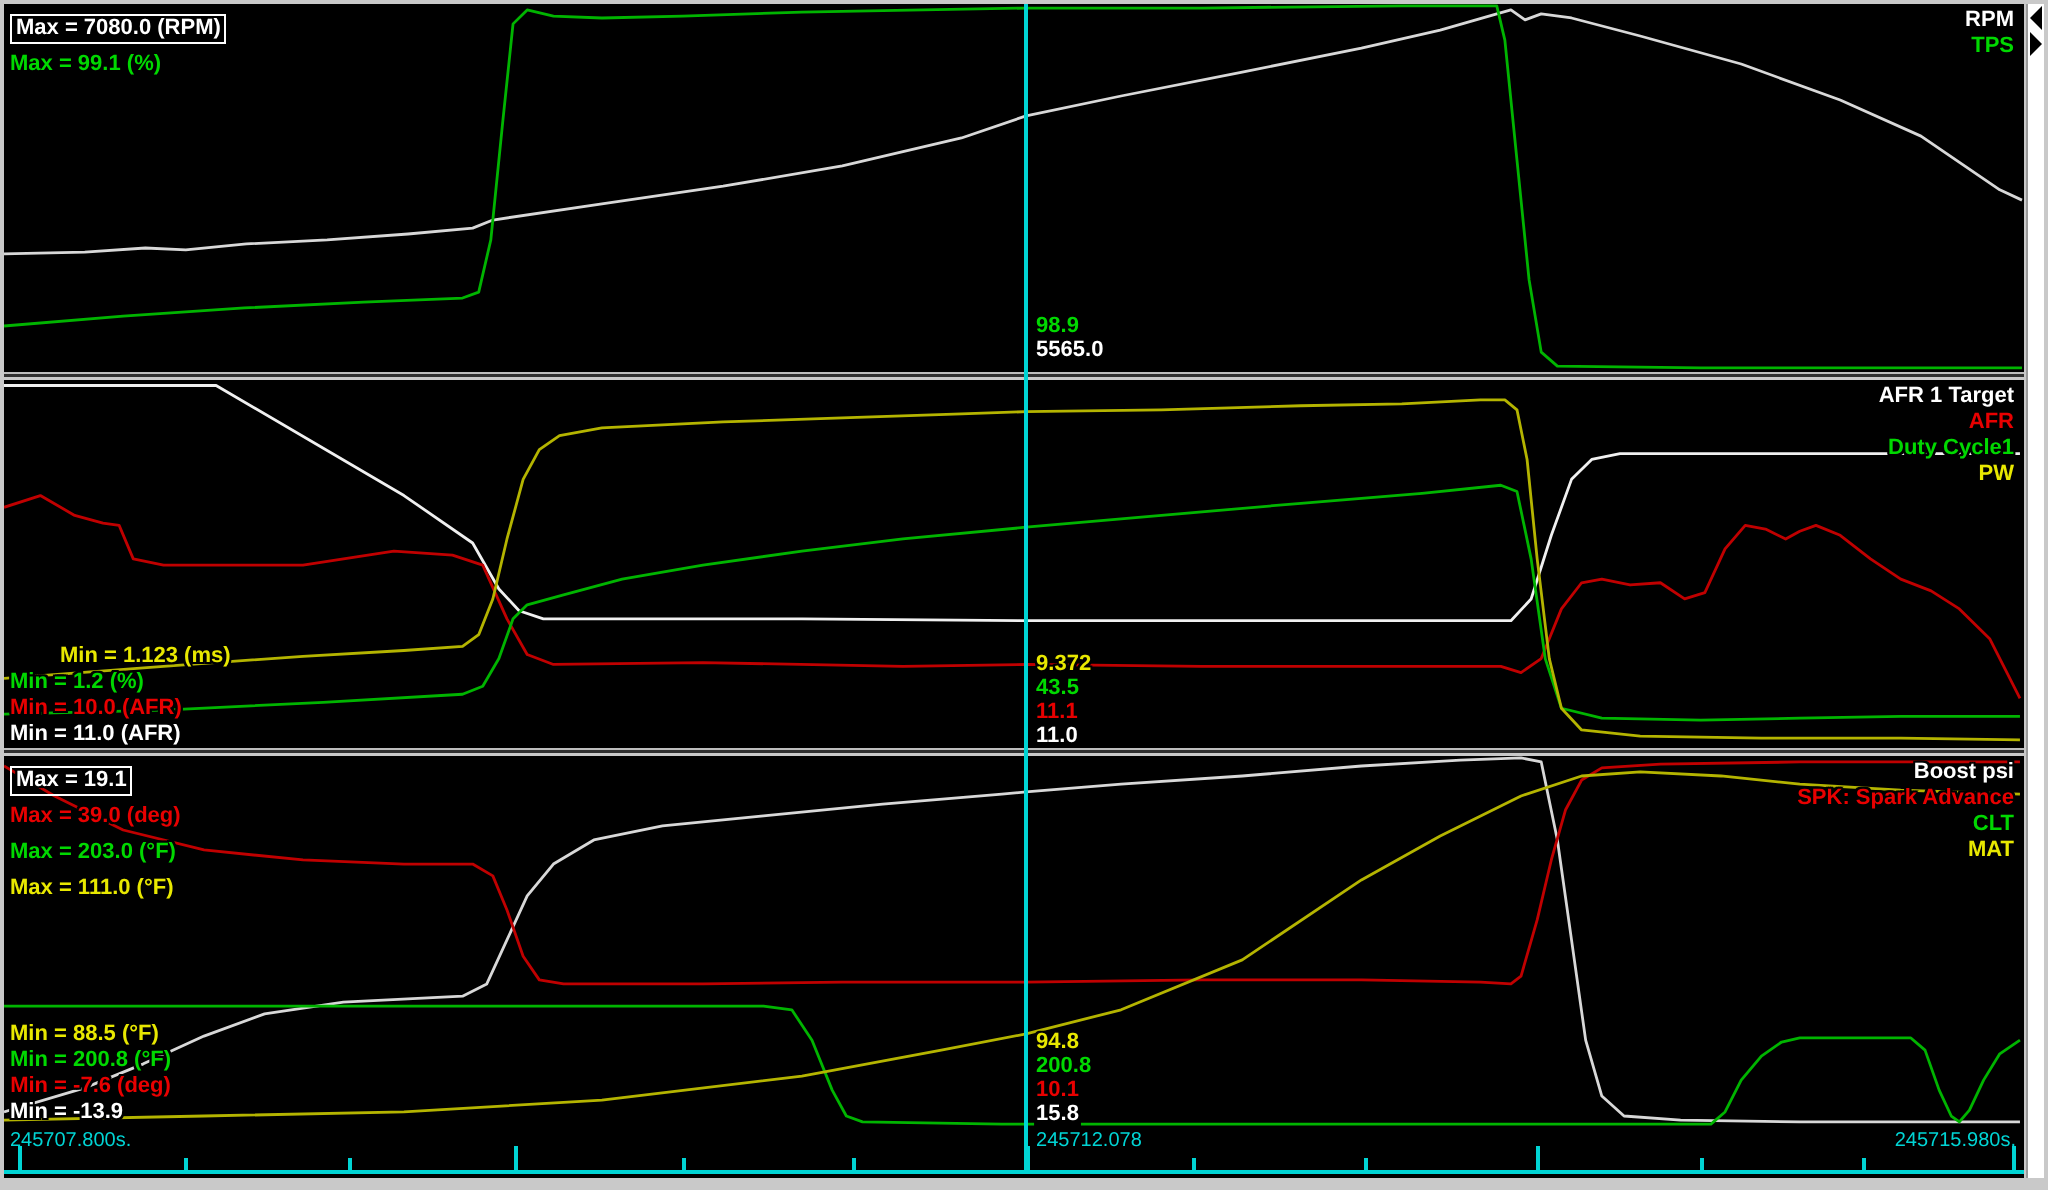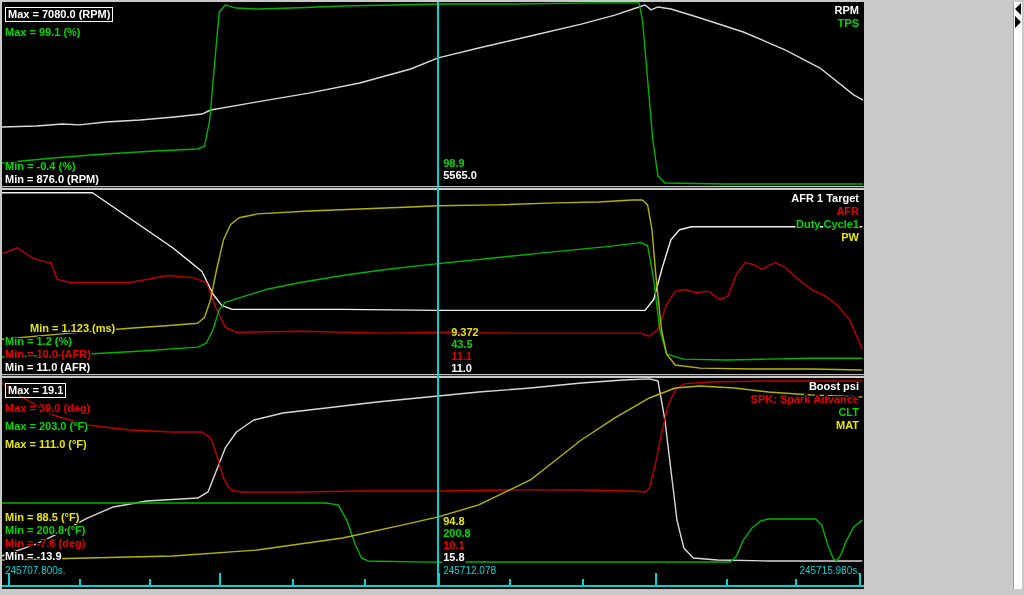--- a/index.html
+++ b/index.html
@@ -1,18 +1,18 @@
 <!DOCTYPE html>
 <html><head>
 <meta charset="utf-8">
 <style>
   html,body{margin:0;padding:0;background:#3a3a3a;}
   #app{position:relative;width:1024px;height:595px;background:#c9c9c9;
        font-family:"Liberation Sans",sans-serif;overflow:hidden;}
-  #chart-region{position:absolute;left:2px;top:2px;width:862px;height:587px;background:#000;}
+  #chart-region{position:absolute;left:2px;top:2px;width:1010px;height:587px;background:#000;}
   #panels{position:relative;width:100%;}
   .panel{position:relative;background:#000;overflow:hidden;}
   .p0{height:184px}.p1{height:184px}.p2{height:185px}
   .separator{height:4px;background:linear-gradient(#bdbdbd 0 30%,#2f2f2f 30% 62%,#c9c9c9 62% 100%);}
   svg.traces{position:absolute;left:0;top:0;width:100%;height:100%;display:block;}
   .stack{position:absolute;z-index:5;}
   .max-stack{top:2px;left:3px;}
   .min-stack{bottom:0;left:3px;}
   .legend-stack{top:2px;right:5px;text-align:right;}
   .cursor-stack{bottom:0;}
@@ -44,24 +44,20 @@
     <div id="panels">
         <div class="panel p0">
           <svg viewBox="0 0 100 100" preserveAspectRatio="none" class="traces">
             <polyline points="0,67.9 4,67.4 7,66.3 9,66.8 12,65.2 16,64.1 20,62.5 23.2,60.9 24.2,58.7 29.6,54.3 35.6,49.5 41.5,44 47.4,36.4 50.6,30.4 55.3,25 61.3,18.5 67.2,12 71.1,7.1 73.9,2.7 74.6,1.6 75.3,4.3 76.1,2.7 77.6,3.8 81,8.7 86,16.3 90.9,26.1 94.9,35.9 98.8,50.5 99.9,53.3" fill="none" stroke="#d8d8d8" stroke-width="1.4" stroke-linejoin="round" vector-effect="non-scaling-stroke"></polyline>
             <polyline points="0,87.5 5.9,84.8 11.9,82.6 17.8,81 22.7,79.9 23.5,78.3 24.1,64.1 24.7,31.5 25.2,5.4 25.9,1.6 27.2,3.3 29.6,3.8 33.6,3.3 39.5,2.2 45.5,1.6 50.6,1.1 59.3,1.1 69.2,0.5 73.9,0.5 74.3,9.8 74.9,42.4 75.5,75 76.1,94.6 76.9,98.4 84,98.9 99.9,98.9" fill="none" stroke="#00b400" stroke-width="1.4" stroke-linejoin="round" vector-effect="non-scaling-stroke"></polyline>
           </svg>
           <div class="stack max-stack">
             <div><span class="lbl boxed" style="color: rgb(255, 255, 255);">Max = 7080.0 (RPM)</span></div>
             <div><span class="lbl" style="color: rgb(0, 216, 0);">Max = 99.1 (%)</span></div>
           </div>
-          <div class="stack min-stack">
-            <div class="lbl" style="color: rgb(0, 216, 0);">Min = -0.4 (%)</div>
-            <div class="lbl" style="color: rgb(255, 255, 255);">Min = 876.0 (RPM)</div>
-          </div>
           <div class="stack legend-stack">
             <div class="lbl" style="color: rgb(255, 255, 255);">RPM</div>
             <div class="lbl" style="color: rgb(0, 216, 0);">TPS</div>
           </div>
           <div class="stack cursor-stack" style="left: calc(50.6% + 5px); bottom: 5px;">
             <div class="lbl cv" style="color: rgb(0, 216, 0);">98.9</div>
             <div class="lbl cv" style="color: rgb(255, 255, 255);">5565.0</div>
           </div>
         </div>
         <div class="separator"></div>
@@ -77,21 +73,21 @@
             <div class="lbl" style="color: rgb(0, 216, 0);">Min = 1.2 (%)</div>
             <div class="lbl" style="color: rgb(232, 0, 0);">Min = 10.0 (AFR)</div>
             <div class="lbl" style="color: rgb(255, 255, 255);">Min = 11.0 (AFR)</div>
           </div>
           <div class="stack legend-stack">
             <div class="lbl" style="color: rgb(255, 255, 255);">AFR 1 Target</div>
             <div class="lbl" style="color: rgb(232, 0, 0);">AFR</div>
             <div class="lbl" style="color: rgb(0, 216, 0);">Duty Cycle1</div>
             <div class="lbl" style="color: rgb(232, 232, 0);">PW</div>
           </div>
-          <div class="stack cursor-stack" style="left: calc(50.6% + 5px); bottom: 0px; margin-left: 8px;">
+          <div class="stack cursor-stack" style="left: calc(50.6% + 5px); bottom: 0px;">
             <div class="lbl cv" style="color: rgb(232, 232, 0);">9.372</div>
             <div class="lbl cv" style="color: rgb(0, 216, 0);">43.5</div>
             <div class="lbl cv" style="color: rgb(232, 0, 0);">11.1</div>
             <div class="lbl cv" style="color: rgb(255, 255, 255);">11.0</div>
           </div>
         </div>
         <div class="separator"></div>
         <div class="panel p2">
           <svg viewBox="0 0 100 100" preserveAspectRatio="none" class="traces">
             <polyline points="0,96.2 4,89.7 6.9,83.2 9.9,75.7 12.9,69.7 16.8,66.5 22.7,64.9 23.9,61.6 24.9,49.7 25.9,37.8 27.2,29.2 29.2,22.7 32.6,18.9 37.6,16.2 43.5,13 49.4,10.3 50.6,9.7 55.3,7.6 61.3,5.4 67.2,2.7 72.1,1.1 75.1,0.5 76.1,1.6 76.9,22.7 77.6,49.7 78.3,76.8 79.1,91.9 80.2,97.3 83,98.4 88.9,98.9 99.8,98.9" fill="none" stroke="#d8d8d8" stroke-width="1.4" stroke-linejoin="round" vector-effect="non-scaling-stroke"></polyline>

